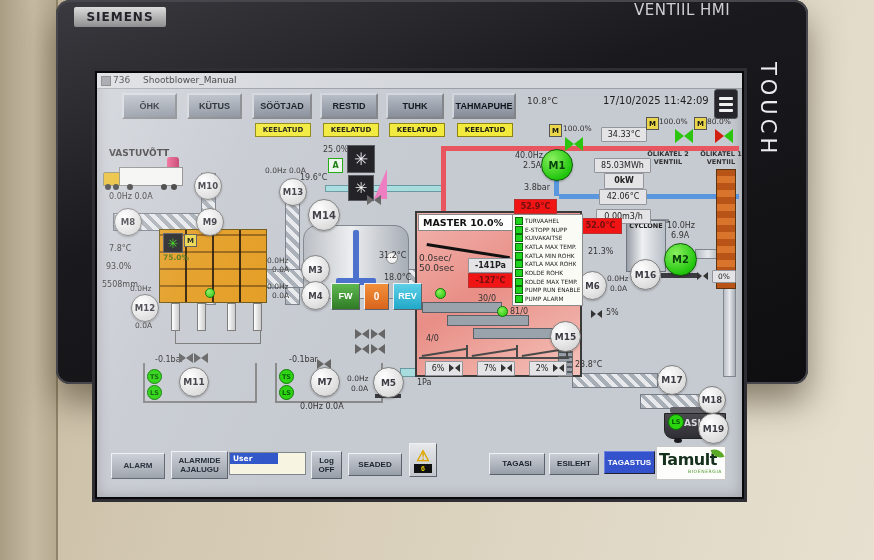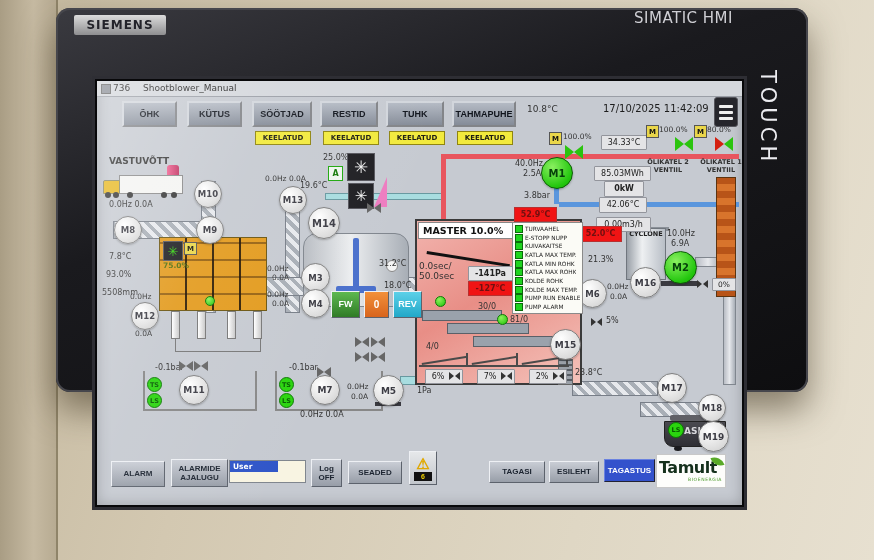--- a/index.html
+++ b/index.html
@@ -1,19 +1,19 @@
 <!DOCTYPE html>
 <html><head>
 <meta charset="utf-8">
 <style>
   html,body{margin:0;padding:0}
   body{width:874px;height:560px;overflow:hidden;font-family:"DejaVu Sans",sans-serif}
   .stage{position:relative;width:874px;height:560px;background:linear-gradient(105deg,#c4b89e 0%,#d3c8b1 30%,#dfd7c4 70%,#e7e0d0 100%)}
   .pillar{position:absolute;left:0;top:0;width:56px;height:560px;background:linear-gradient(90deg,#a99d84,#c6baa2 60%,#b7ab92);border-right:2px solid #8f8469}
-  .bezel{position:absolute;left:56px;top:8px;width:752px;height:384px;background:linear-gradient(160deg,#3a3a40,#1a1a1e 40%,#0e0e10);border-radius:14px;box-shadow:0 18px 34px rgba(60,50,30,.55),inset 0 0 0 2px #46464c}
+  .bezel{position:absolute;left:56px;top:0;width:752px;height:384px;background:linear-gradient(160deg,#3a3a40,#1a1a1e 40%,#0e0e10);border-radius:14px;box-shadow:0 18px 34px rgba(60,50,30,.55),inset 0 0 0 2px #46464c}
   .plate{position:absolute;left:18px;top:7px;width:92px;height:20px;background:linear-gradient(180deg,#dcdcdc,#8e8e90);border-radius:2px;color:#23232a;font-weight:700;font-size:12px;letter-spacing:1px;display:flex;align-items:center;justify-content:center}
   .simatic{position:absolute;left:578px;top:1px;font-size:15px;color:#cfcfd4;letter-spacing:.5px}
   .touch{position:absolute;left:700px;top:62px;writing-mode:vertical-rl;font-size:21px;color:#ececf0;letter-spacing:4px}
   .scr{position:absolute;left:39px;top:71px;width:645px;height:424px;background:#c6cad1;border:2px solid #08080a;box-shadow:0 0 0 3px #2e2e34, inset 0 0 14px rgba(0,0,0,.22);overflow:hidden}
   .scr::after{content:"";position:absolute;left:0;top:0;width:100%;height:100%;background:linear-gradient(115deg,rgba(255,255,255,.30),rgba(255,255,255,.08) 22%,transparent 45%);pointer-events:none;z-index:60}
   .abs{position:absolute}
   .lbl{position:absolute;font-size:8px;color:#333;white-space:nowrap;z-index:6;line-height:1.1}
   .mc{position:absolute;border-radius:50%;background:radial-gradient(circle at 35% 30%,#ffffff,#dcdcdc 70%,#c2c2c2);border:1px solid #808080;display:flex;align-items:center;justify-content:center;font-weight:700;color:#3c3c44;font-size:8.5px;z-index:7;box-shadow:0 1px 2px rgba(0,0,0,.25)}
   .mc.g{background:radial-gradient(circle at 35% 30%,#8af060,#22c60d 70%,#18a806);border-color:#0c5c04;color:#06420a}
   .cv{position:absolute;background:repeating-linear-gradient(45deg,#a8aeb6 0 4px,#e7e9ed 4px 8px);border:1px solid #787e88;z-index:2}
@@ -51,21 +51,21 @@
   .menu{position:absolute;left:617px;top:16px;width:24px;height:30px;background:#26262c;border:1px solid #55555c;border-radius:3px;display:flex;flex-direction:column;justify-content:center;gap:3px;padding:0 4px;z-index:9;box-sizing:border-box}
   .menu span{display:block;height:3px;background:#f0f0f0;border-radius:1px}
 </style>
 </head>
 <body>
 
 <div class="stage">
   <div class="pillar"></div>
   <div class="bezel">
     <div class="plate">SIEMENS</div>
-    <div class="simatic">SIMATIC HMI</div>
+    <div class="simatic">VENTIIL HMI</div>
     <div class="touch">TOUCH</div>
 
     <div class="scr">
 
       <div class="abs" style="left:0;top:0;width:645px;height:15px;background:#d4d7dc;border-bottom:1px solid #9a9ea6;z-index:5"></div>
       <div class="abs" style="left:4px;top:3px;width:8px;height:8px;background:#8a8e96;border:1px solid #666;z-index:6"></div>
       <div class="lbl" style="left:16px;top:3px;font-size:9px;color:#222">736</div>
       <div class="lbl" style="left:46px;top:3px;font-size:9px;color:#222">Shootblower_Manual</div>
 
       <button class="nb" style="left:25px;top:20px;width:55px;height:26px">ÕHK</button>

